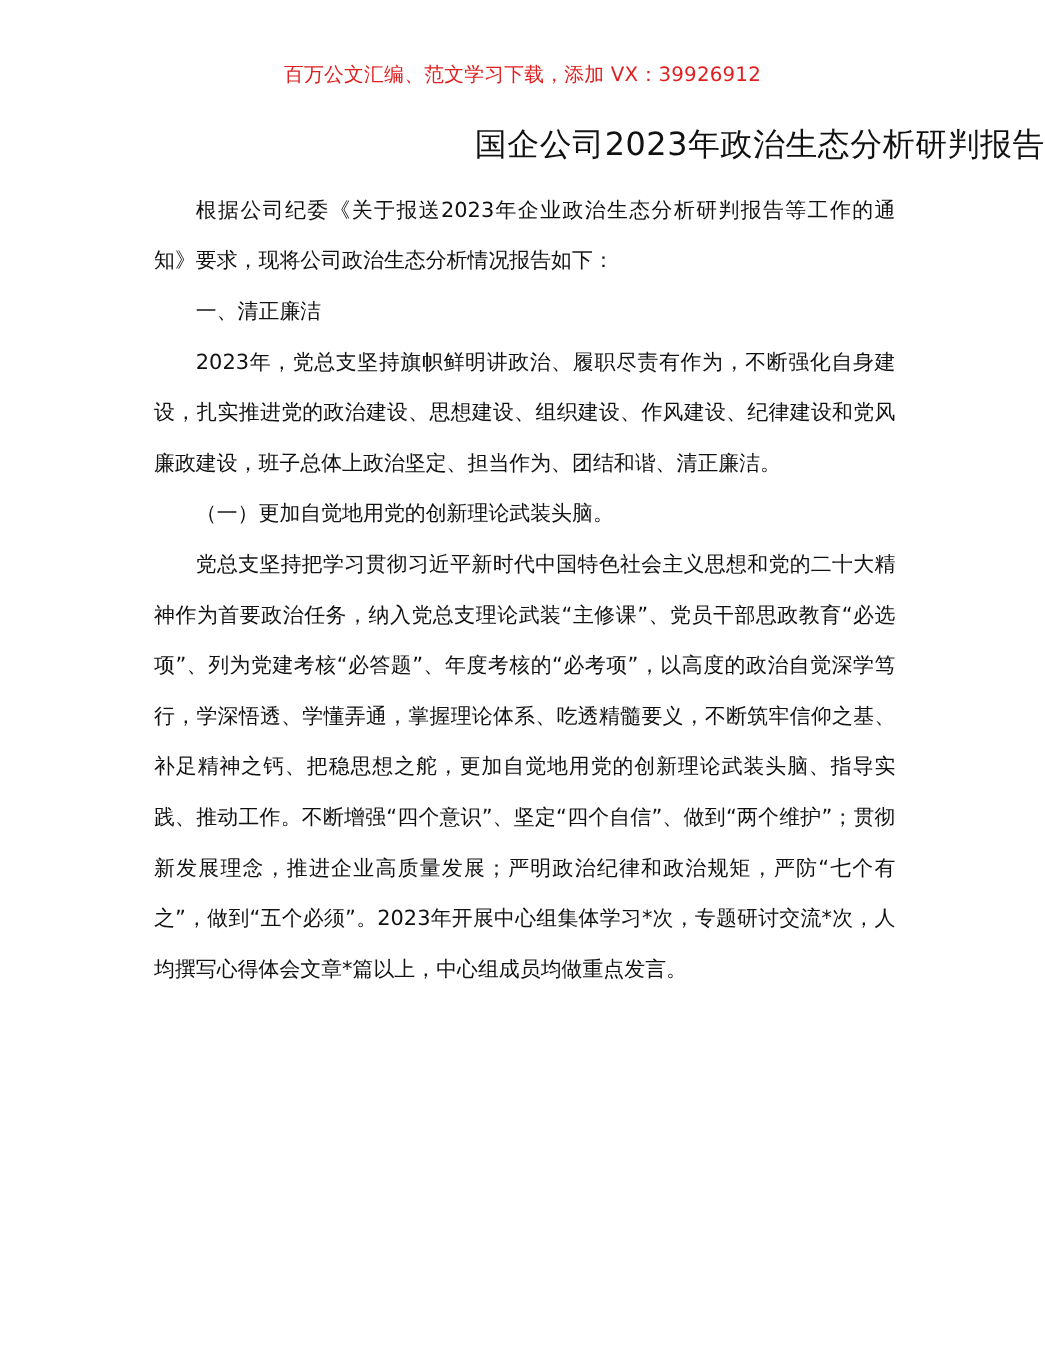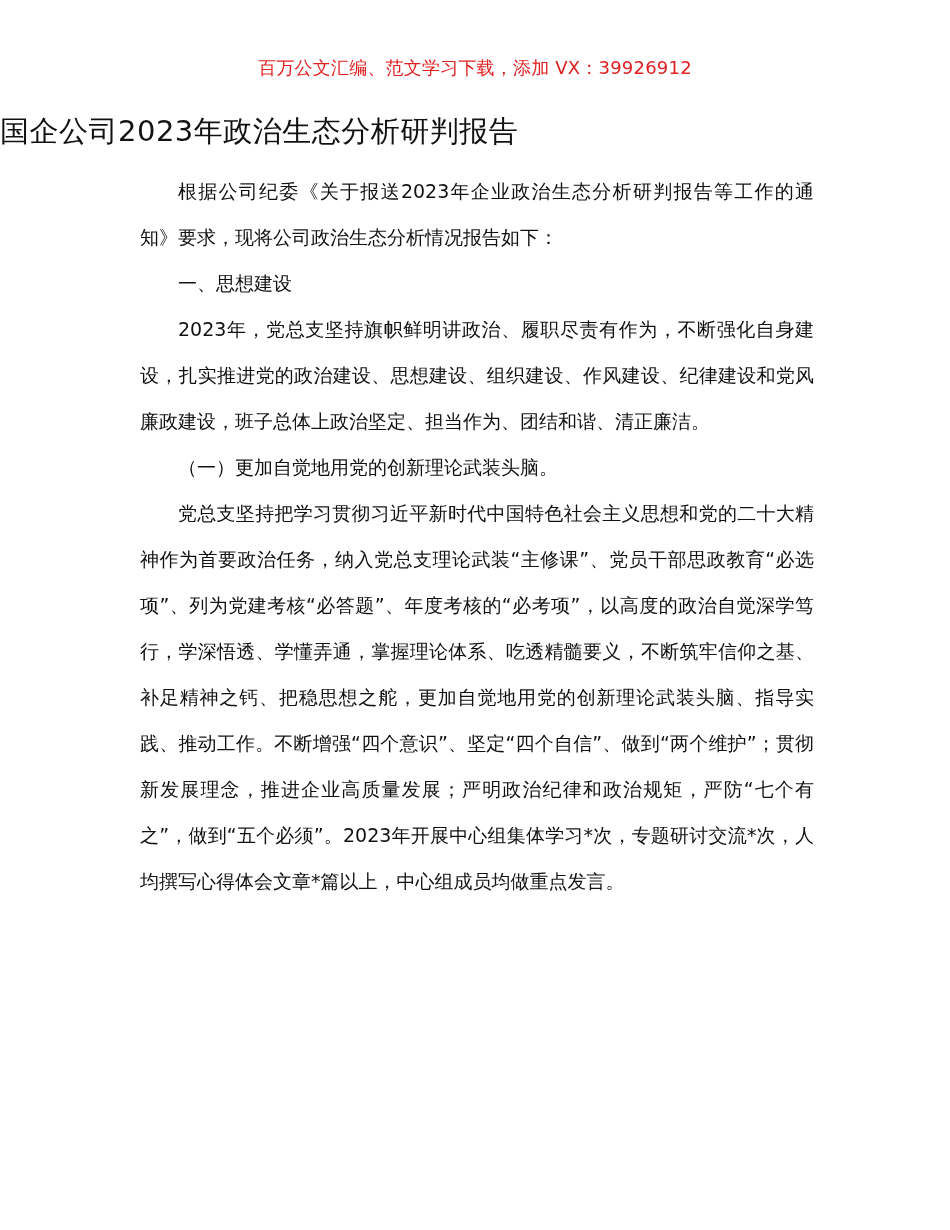--- a/index.html
+++ b/index.html
@@ -1,31 +1,31 @@
 <!DOCTYPE html>
 <html><head>
 <meta charset="utf-8">
 <style>
   html, body { margin: 0; padding: 0; background: #ffffff; }
   body { width: 950px; height: 1230px; position: relative; overflow: hidden;
          font-family: "DejaVu Sans", "Liberation Sans", sans-serif; color: #111111; }
   .watermark { position: absolute; top: 56px; left: 0; width: 950px; text-align: center;
                font-size: 18px; color: #e02020; letter-spacing: 0.2px; }
-  .title { position: absolute; top: 112px; left: 0; width: 950px; text-align: left;
+  .title { position: absolute; top: 112px; left: 0; width: 950px; text-align: right;
            font-size: 29px; color: #111; letter-spacing: 0.5px; }
   .body { position: absolute; top: 168px; left: 140px; width: 674px;
           font-size: 19px; line-height: 46px; text-align: justify; }
   .body p { margin: 0; text-indent: 2em; }
 </style>
 </head>
 <body>
 
 <div class="watermark">百万公文汇编、范文学习下载，添加 VX：39926912</div>
 
 <div class="title">国企公司2023年政治生态分析研判报告</div>
 
 <div class="body">
   <p>根据公司纪委《关于报送2023年企业政治生态分析研判报告等工作的通知》要求，现将公司政治生态分析情况报告如下：</p>
-  <p>一、思想建设</p>
+  <p>一、清正廉洁</p>
   <p>2023年，党总支坚持旗帜鲜明讲政治、履职尽责有作为，不断强化自身建设，扎实推进党的政治建设、思想建设、组织建设、作风建设、纪律建设和党风廉政建设，班子总体上政治坚定、担当作为、团结和谐、清正廉洁。</p>
   <p>（一）更加自觉地用党的创新理论武装头脑。</p>
   <p>党总支坚持把学习贯彻习近平新时代中国特色社会主义思想和党的二十大精神作为首要政治任务，纳入党总支理论武装“主修课”、党员干部思政教育“必选项”、列为党建考核“必答题”、年度考核的“必考项”，以高度的政治自觉深学笃行，学深悟透、学懂弄通，掌握理论体系、吃透精髓要义，不断筑牢信仰之基、补足精神之钙、把稳思想之舵，更加自觉地用党的创新理论武装头脑、指导实践、推动工作。不断增强“四个意识”、坚定“四个自信”、做到“两个维护”；贯彻新发展理念，推进企业高质量发展；严明政治纪律和政治规矩，严防“七个有之”，做到“五个必须”。2023年开展中心组集体学习*次，专题研讨交流*次，人均撰写心得体会文章*篇以上，中心组成员均做重点发言。</p>
 </div>
 
 </body></html>

